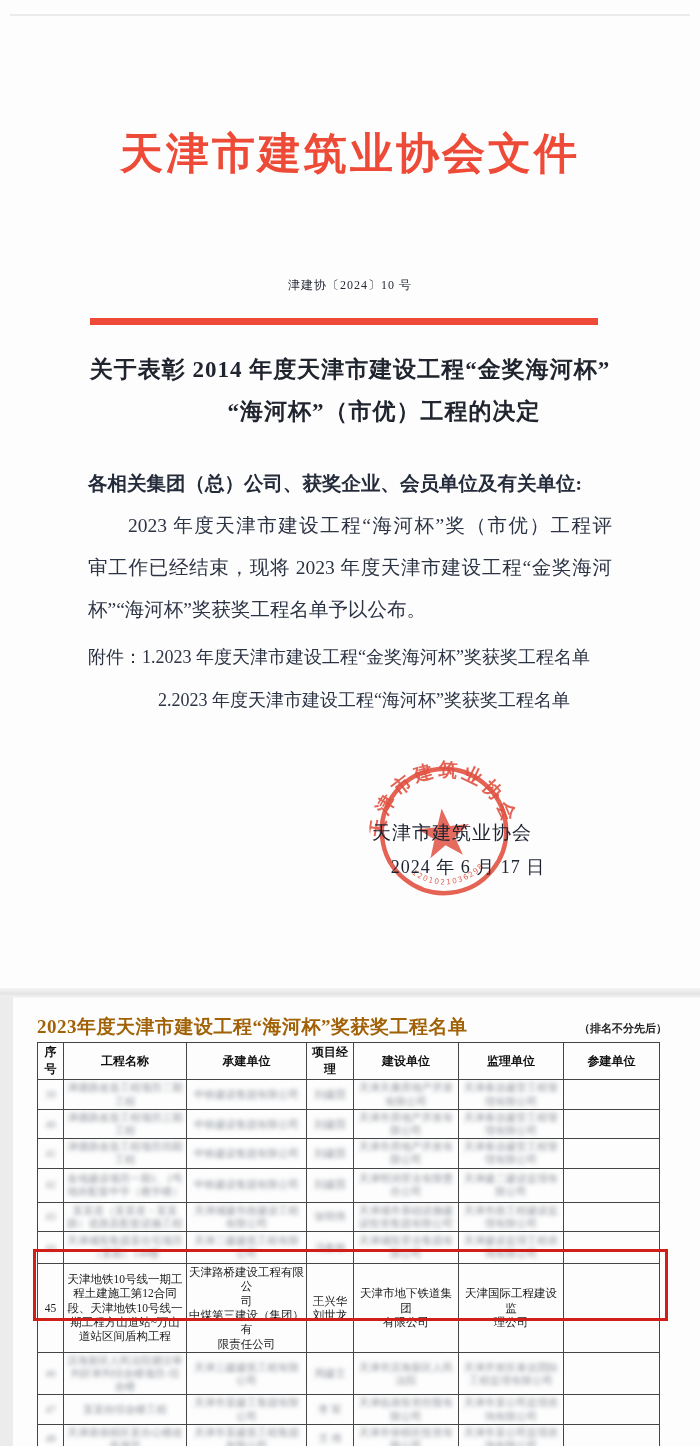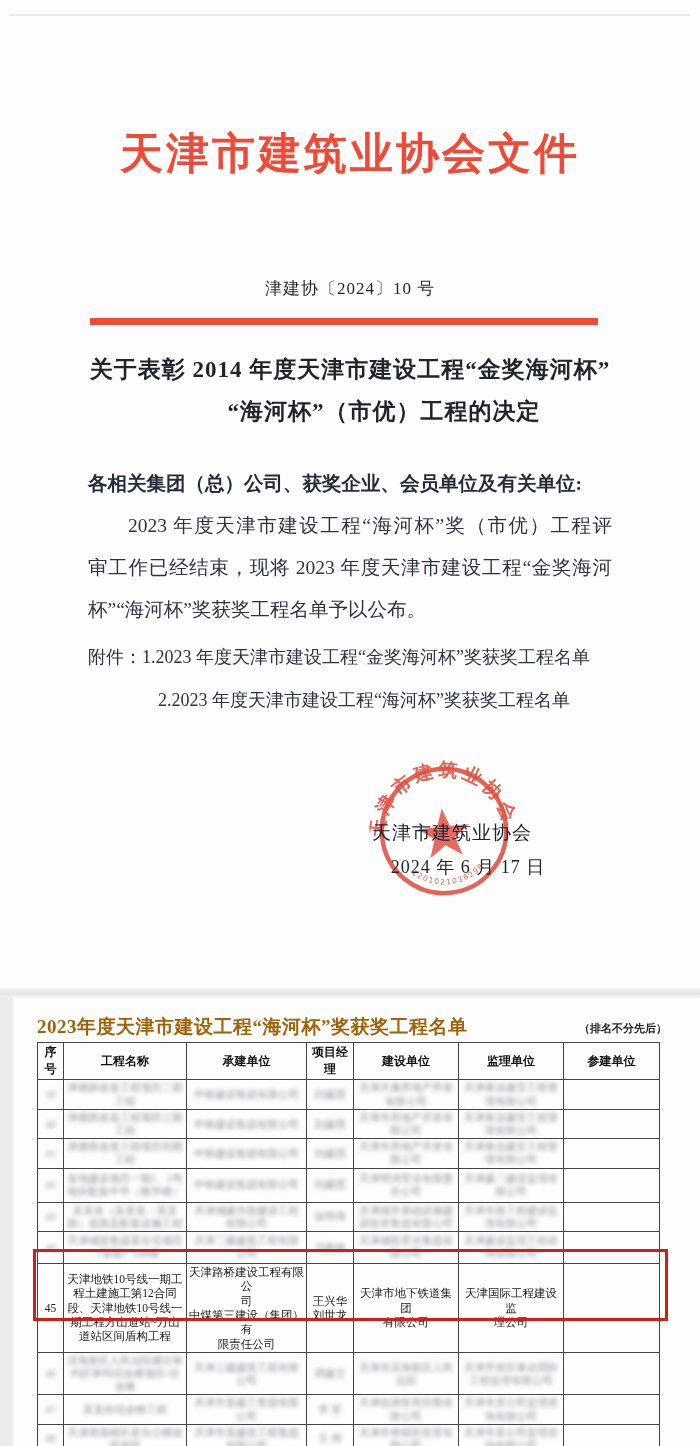--- a/index.html
+++ b/index.html
@@ -11,21 +11,21 @@
   }
   .abs{position:absolute;}
   .centered{left:0;width:700px;text-align:center;}
   
   .top-seam{top:14px;left:10px;width:680px;height:2px;background:#ebebeb;}
   .page-seam{top:988px;left:0;width:700px;height:10px;
     background:linear-gradient(#f4f4f4,#e4e4e4 60%,#f6f6f6);}
   .left-strip{top:997px;left:0;width:13px;height:449px;background:#ececec;}
   
   .doc-header{top:116px;font-size:43px;font-weight:700;letter-spacing:3px;color:#ed4b38;margin-top:9px;}
-  .doc-number{top:277px;font-size:17px;letter-spacing:1px;color:#1f2430;text-align:center;}
+  .doc-number{top:277px;font-size:12px;letter-spacing:1px;color:#1f2430;text-align:center;}
   .red-rule{top:318px;left:90px;width:508px;height:7px;background:#ef4937;}
   .doc-title{font-size:23px;font-weight:700;color:#20242e;letter-spacing:1px;}
   .doc-title.l1{top:354px;}
   .doc-title.l2{top:396px;padding-left:34px;}
   .salutation{top:470px;left:88px;width:524px;font-size:19.5px;font-weight:700;color:#242b3a;}
   .body-line{left:88px;width:524px;font-size:19.5px;color:#2c3344;
     text-align:justify;text-align-last:justify;}
   .body-line.l1{top:512px;padding-left:40px;width:484px;}
   .body-line.l2{top:554px;}
   .body-line.l3{top:596px;text-align-last:left;}

